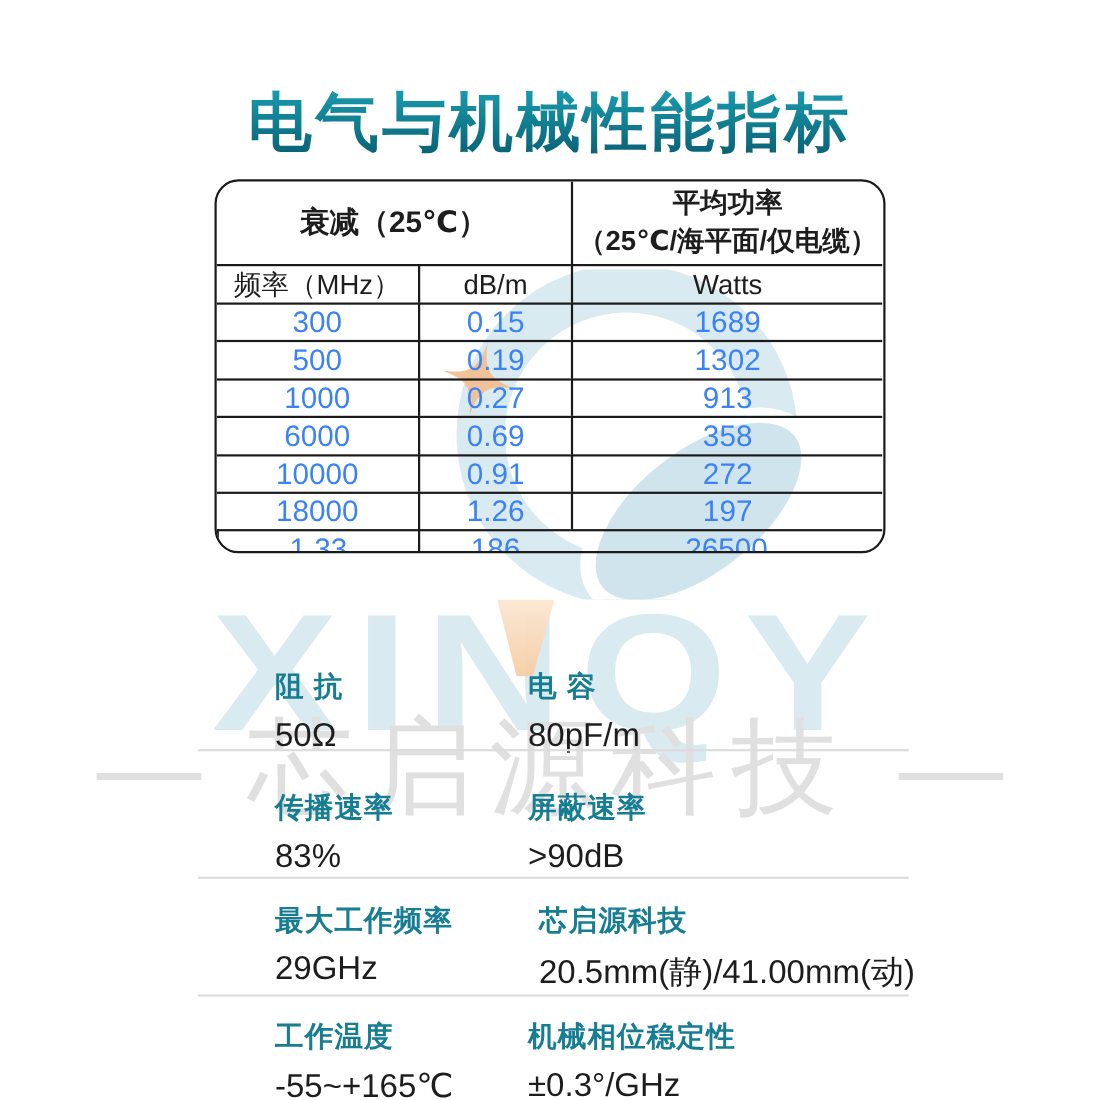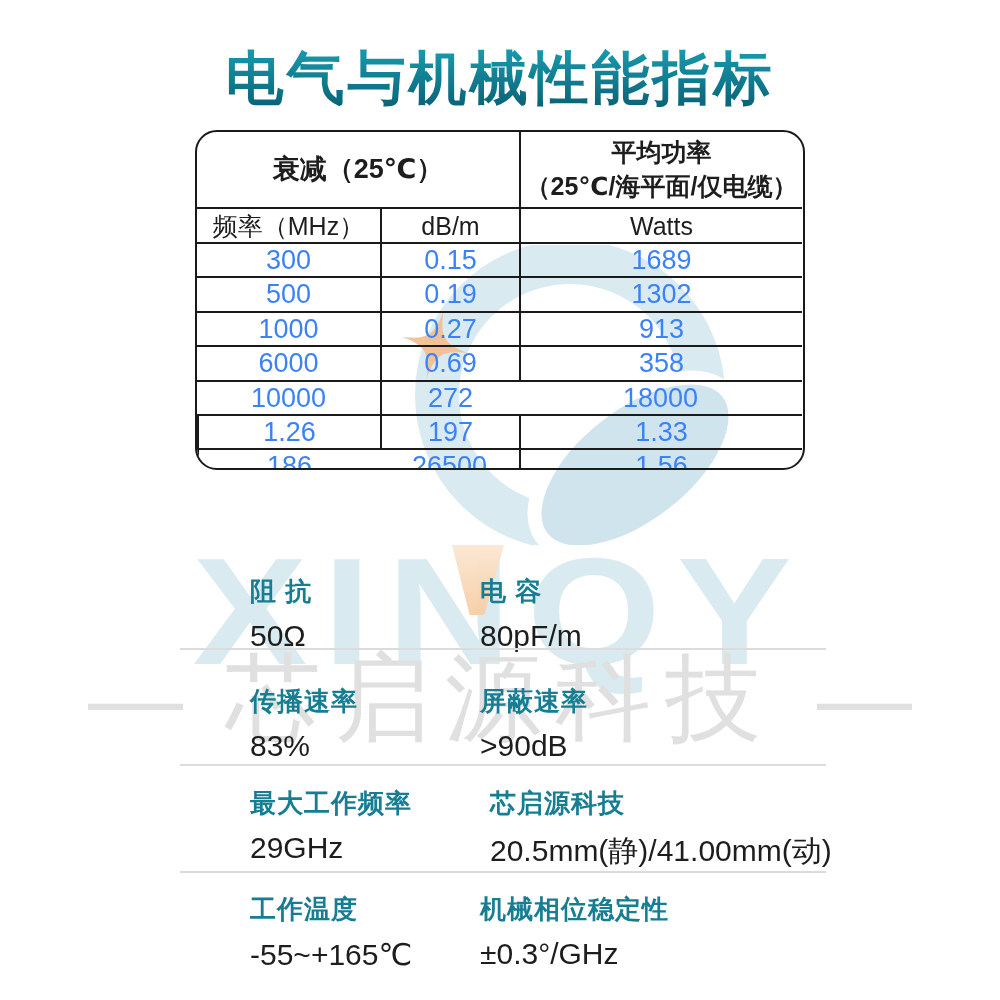--- a/index.html
+++ b/index.html
@@ -25,21 +25,21 @@
     clip-path:polygon(0 0,100% 0,62% 100%,34% 100%); opacity:.95;
   }
   .wm-company {
     position:absolute; left:0; right:0; top:650px;
     display:flex; align-items:center; justify-content:center; gap:42px;
     color:#e0e0e0; white-space:nowrap;
   }
   .wm-company .dash { font-size:95px; font-weight:400; line-height:1; }
   .wm-company .cotext { font-size:96px; letter-spacing:14px; line-height:1; font-weight:500; }
   
-  .content { position:absolute; inset:0; z-index:1; }
+  .content { position:absolute; inset:0; z-index:1;margin-top:33px; }
   .title {
     position:absolute; top:40px; left:0; right:0; text-align:center;
     font-size:58px; font-weight:900; letter-spacing:3px;
     color:#0d7183;
   }
   @supports (-webkit-background-clip:text) {
     .title {
       background:linear-gradient(180deg,#1ba3b6 0%,#07586c 100%);
       -webkit-background-clip:text; background-clip:text;
       -webkit-text-fill-color:transparent;
@@ -124,20 +124,21 @@
           <div class="cell num bt">500</div>
           <div class="cell num bt bl">0.19</div>
           <div class="cell num bt bl">1302</div>
           <div class="cell num bt">1000</div>
           <div class="cell num bt bl">0.27</div>
           <div class="cell num bt bl">913</div>
           <div class="cell num bt">6000</div>
           <div class="cell num bt bl">0.69</div>
           <div class="cell num bt bl">358</div>
           <div class="cell num bt">10000</div>
+          <div class="cell num bt bl">0.91</div>
           <div class="cell num bt bl">272</div>
           <div class="cell num bt">18000</div>
           <div class="cell num bt bl">1.26</div>
           <div class="cell num bt bl">197</div>
           <div class="cell num bt bl">1.33</div>
           <div class="cell num bt bl">186</div>
           <div class="cell num bt">26500</div>
           <div class="cell num bt bl">1.56</div>
           <div class="cell num bt bl">159</div>
         </div>

